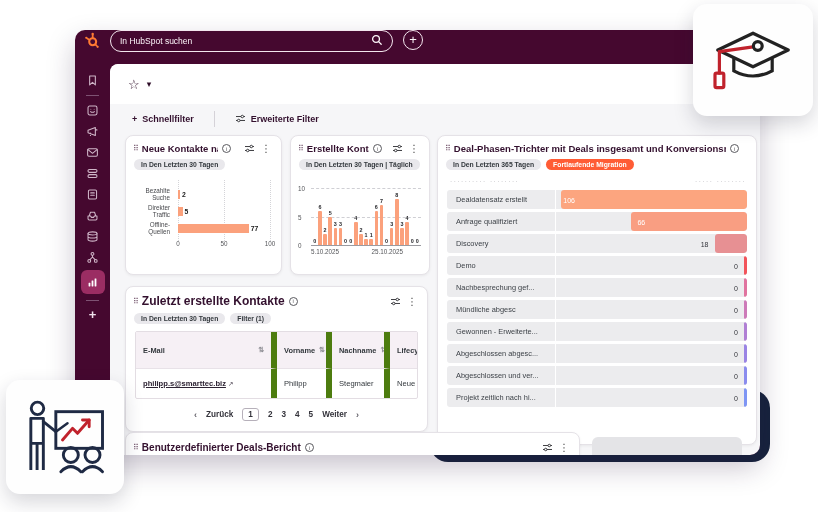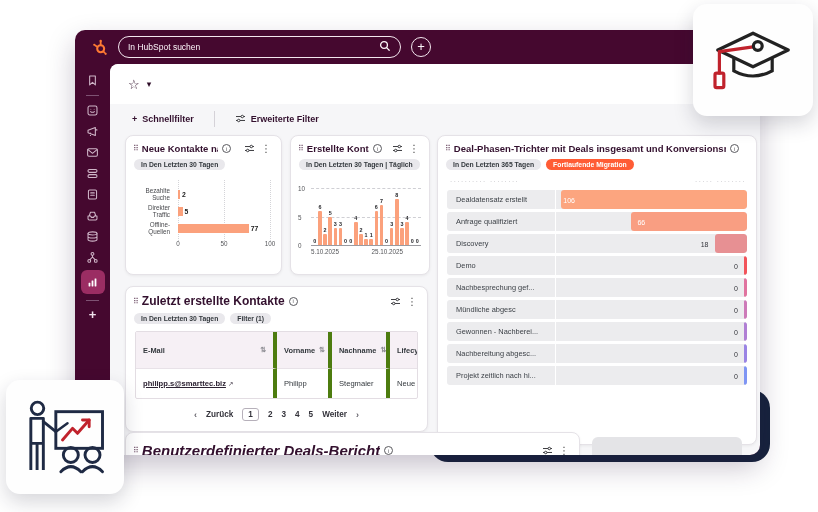--- a/index.html
+++ b/index.html
@@ -6,21 +6,21 @@
   *{box-sizing:border-box;font-family:"Liberation Sans",sans-serif;}
   .stage{position:relative;width:818px;height:512px;background:#fff;overflow:hidden;}
 
   
   .behind{position:absolute;left:430px;top:390px;width:340px;height:72px;background:#16233d;border-radius:18px;}
 
   .window{position:absolute;left:75px;top:30px;width:685px;height:425px;background:#45082f;
           border-radius:10px;box-shadow:0 12px 28px rgba(40,20,60,.25);overflow:hidden;}
 
   
-  .topbar{position:absolute;left:8px;top:0;right:0;height:34px;display:flex;align-items:center;padding-left:7px;}
+  .topbar{position:absolute;left:0;top:0;right:0;height:34px;display:flex;padding-left:7px;}
   .logo{width:20px;height:20px;display:flex;align-items:center;justify-content:center;}
   .search{margin-left:8px;width:283px;height:22px;border:1px solid #f3e6ee;border-radius:12px;
           display:flex;align-items:center;padding:0 9px;color:#fdf6fa;font-size:8.5px;cursor:text;}
   .search .sp{flex:1;}
   .plusbtn{margin-left:10px;width:20px;height:20px;border:1px solid #f3e6ee;border-radius:50%;
            color:#fdf6fa;font-size:13px;line-height:17px;text-align:center;cursor:pointer;}
 
   
   .sidebar{position:absolute;left:0;top:34px;width:35px;bottom:0;display:flex;flex-direction:column;align-items:center;padding-top:6px;}
   .side-ic{width:24px;height:21px;display:flex;align-items:center;justify-content:center;opacity:.92;cursor:pointer;}
@@ -83,21 +83,21 @@
   .f-row::after{content:"";position:absolute;left:36%;top:0;bottom:0;border-left:1px solid #fff;}
   .f-lab{position:relative;z-index:2;font-size:7.4px;color:#3a3f45;padding-left:9px;white-space:nowrap;}
   .f-bar{position:absolute;right:0;top:0;height:100%;border-radius:3px;z-index:1;}
   .f-valin{position:absolute;z-index:3;font-size:7px;color:#fff;top:50%;transform:translateY(-50%);}
   .f-valout{position:absolute;z-index:3;font-size:7px;color:#33343a;top:50%;transform:translateY(-50%);}
 
   
   .tbl{margin:7px 9px 0 9px;border:1px solid #e3dde3;border-radius:2px;overflow:hidden;}
   .trow{display:flex;}
   .trow.head{background:#f6f0f5;}
-  .tcell{border-right:4px solid #4d7c0f;padding:0 7px;display:flex;align-items:center;overflow:hidden;white-space:nowrap;}
+  .tcell{border-right:6px solid #4d7c0f;padding:0 7px;display:flex;align-items:center;overflow:hidden;white-space:nowrap;}
   .trow.head .tcell{height:36px;font-size:7.4px;font-weight:bold;color:#33383d;gap:4px;justify-content:space-between;}
   .trow.body .tcell{height:30px;font-size:7.6px;color:#33383d;border-top:1px solid #e8e2e8;}
   .sort{font-size:7px;color:#8a8a90;cursor:pointer;}
   .email{font-weight:bold;color:#2d2333;text-decoration:underline;cursor:pointer;}
   .ext{font-size:6.5px;color:#2d2333;margin-left:2px;}
   .pager{display:flex;align-items:center;justify-content:center;gap:9px;margin-top:9px;font-size:8.2px;font-weight:bold;color:#33323a;}
   .pchev{color:#66646c;font-size:9px;cursor:pointer;}
   .pbtn{cursor:pointer;}
   .pcur{border:1px solid #b6b0ba;border-radius:3px;padding:1px 5px;background:#fff;}
 
@@ -440,27 +440,32 @@
               <span class="f-lab">Nachbesprechung gef...</span>
               <div class="f-bar" style="background: rgb(224, 115, 159); width: 3px;"></div>
               <span class="f-valout" style="right: 9px;">0</span>
             </div>
             <div class="f-row">
               <span class="f-lab">Mündliche abgesc</span>
               <div class="f-bar" style="background: rgb(205, 122, 184); width: 3px;"></div>
               <span class="f-valout" style="right: 9px;">0</span>
             </div>
             <div class="f-row">
-              <span class="f-lab">Gewonnen - Nachberei...</span>
+              <span class="f-lab">Gewonnen - Erweiterte...</span>
               <div class="f-bar" style="background: rgb(176, 127, 212); width: 3px;"></div>
               <span class="f-valout" style="right: 9px;">0</span>
             </div>
             <div class="f-row">
-              <span class="f-lab">Nachbereitung abgesc...</span>
+              <span class="f-lab">Abgeschlossen abgesc...</span>
               <div class="f-bar" style="background: rgb(154, 132, 228); width: 3px;"></div>
+              <span class="f-valout" style="right: 9px;">0</span>
+            </div>
+            <div class="f-row">
+              <span class="f-lab">Abgeschlossen und ver...</span>
+              <div class="f-bar" style="background: rgb(138, 140, 238); width: 3px;"></div>
               <span class="f-valout" style="right: 9px;">0</span>
             </div>
             <div class="f-row">
               <span class="f-lab">Projekt zeitlich nach hi...</span>
               <div class="f-bar" style="background: rgb(126, 149, 244); width: 3px;"></div>
               <span class="f-valout" style="right: 9px;">0</span>
             </div>
           </div>
       </div>
 
@@ -520,21 +525,21 @@
             <span class="pbtn">4</span>
             <span class="pbtn">5</span>
             <span class="pbtn">Weiter</span>
             <span class="pchev">›</span>
           </div>
       </div>
 
       <div class="card" style="left:15px;top:368px;width:455px;height:40px;">
         <div class="chead" style="padding-top:9px;">
           <span class="drag">⠿</span>
-          <span class="ctitle" style="max-width:330px;font-size:15px;font-style:italic;">Benutzerdefinierter Deals-Bericht</span>
+          <span class="ctitle" style="max-width:330px;font-size:10px;">Benutzerdefinierter Deals-Bericht</span>
           <span class="info"></span>
           <span class="sp"></span>
           <span class="slbtn">
               <svg width="11" height="9" viewBox="0 0 12 10" fill="none">
                 <path d="M1 2.8h10M1 7.2h10" stroke="#3c3c40" stroke-width="1.1"></path>
                 <circle cx="8" cy="2.8" r="1.4" fill="#fff" stroke="#3c3c40" stroke-width="1.1"></circle>
                 <circle cx="4" cy="7.2" r="1.4" fill="#fff" stroke="#3c3c40" stroke-width="1.1"></circle>
               </svg>
             </span>
           <span class="kebab">⋮</span>

